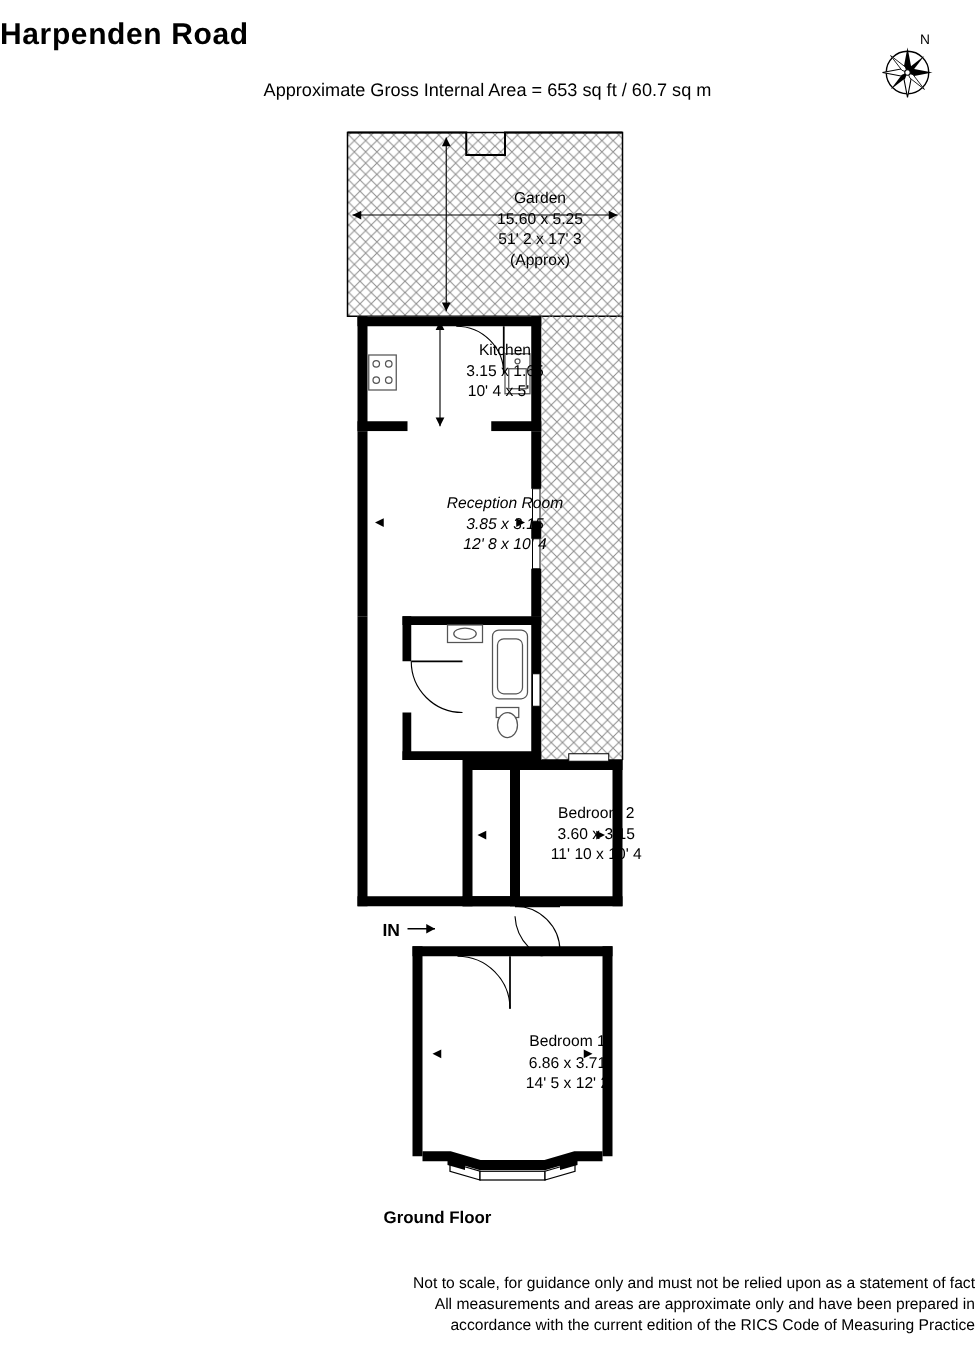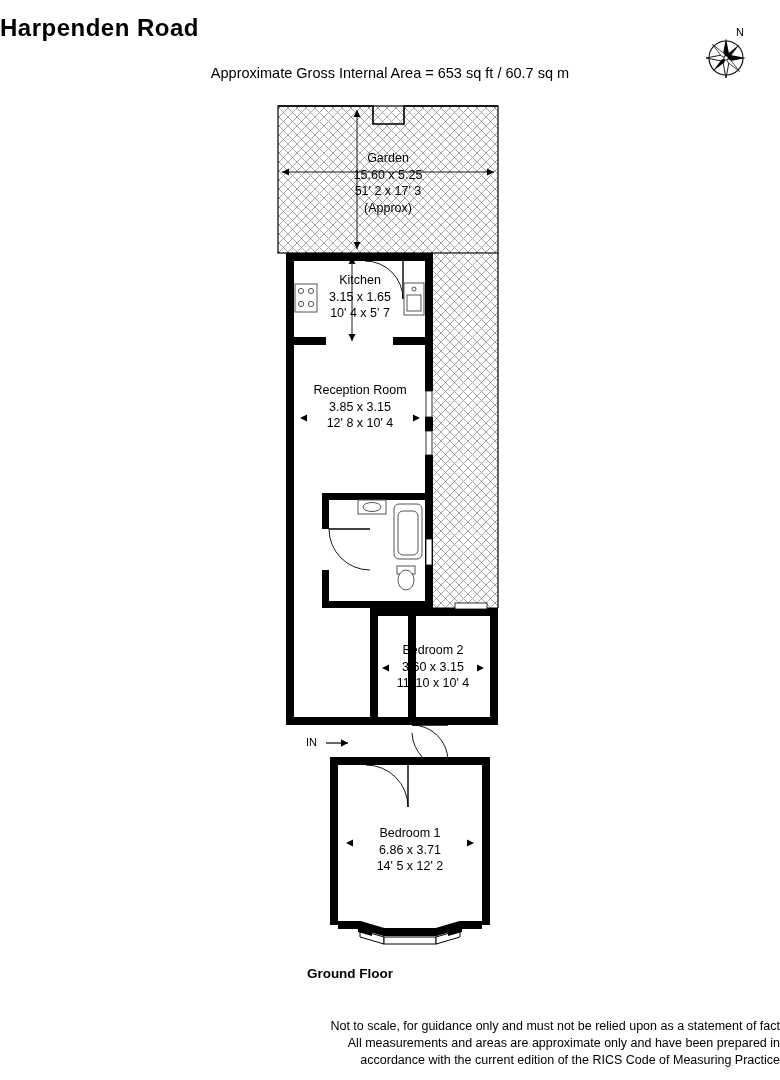--- a/index.html
+++ b/index.html
@@ -65,28 +65,29 @@
     height: 1080px;
   }
 
   
   .room-label {
     position: absolute;
     text-align: center;
     font-size: 12.5px;
     line-height: 16.5px;
     white-space: nowrap;
+    margin-left: 44px;
   }
   .room-label .name { display: block; }
   .room-label .dim { display: block; }
 
   .in-label {
     position: absolute;
-    font-size: 11px;
-    font-weight: normal;
+    font-size: 14px;
+    font-weight: bold;
   }
 
   .floor-label {
     position: absolute;
     top: 966px;
     left: 0;
     width: 700px;
     text-align: center;
     font-size: 13.5px;
     font-weight: bold;
@@ -285,21 +286,21 @@
     <span class="dim">51' 2 x 17' 3</span>
     <span class="dim">(Approx)</span>
   </div>
 
   <div class="room-label" style="left: 280px; top: 272px; width: 160px;">
     <span class="name">Kitchen</span>
     <span class="dim">3.15 x 1.65</span>
     <span class="dim">10' 4 x 5' 7</span>
   </div>
 
-  <div class="room-label" style="left: 280px; top: 382px; width: 160px;">
+  <div class="room-label" style="left: 280px; top: 394px; width: 160px; font-style: italic;">
     <span class="name">Reception Room</span>
     <span class="dim">3.85 x 3.15</span>
     <span class="dim">12' 8 x 10' 4</span>
   </div>
 
   <div class="room-label" style="left: 353px; top: 642px; width: 160px;">
     <span class="name">Bedroom 2</span>
     <span class="dim">3.60 x 3.15</span>
     <span class="dim">11' 10 x 10' 4</span>
   </div>

